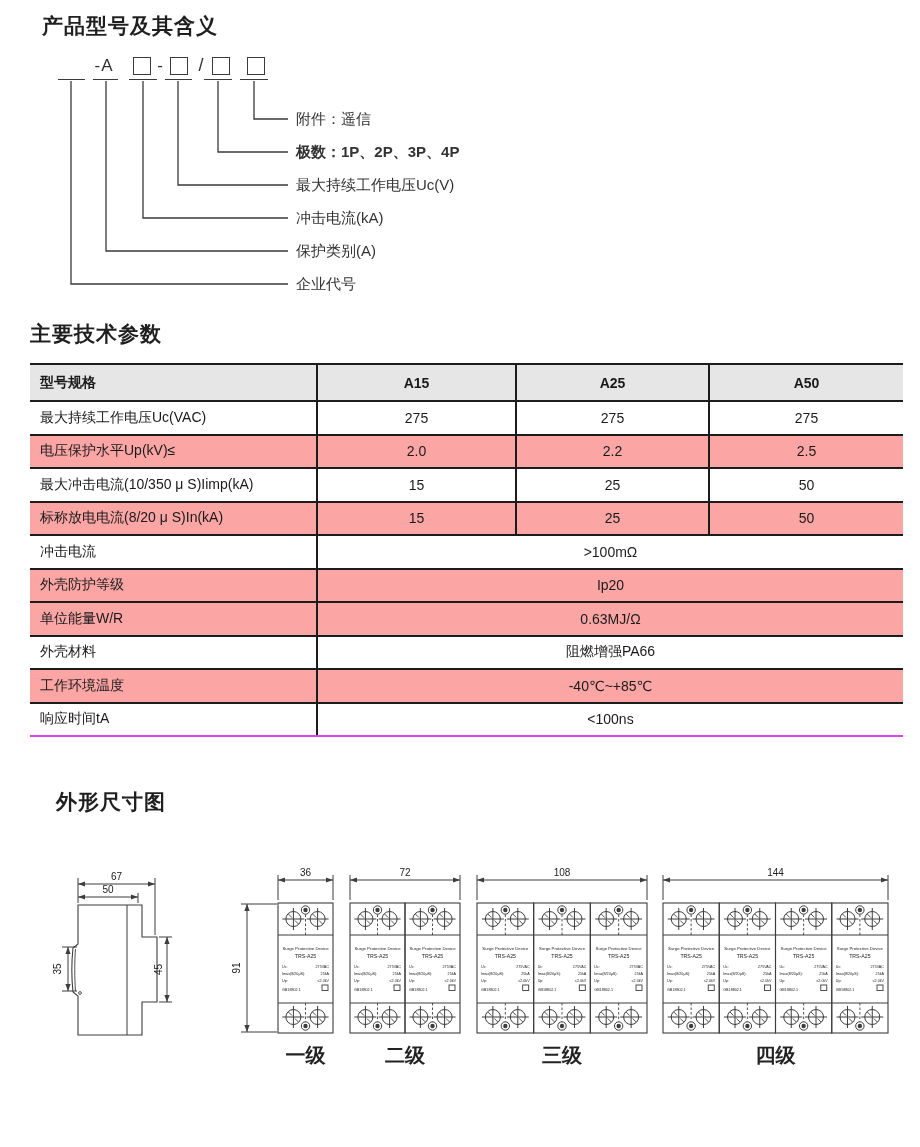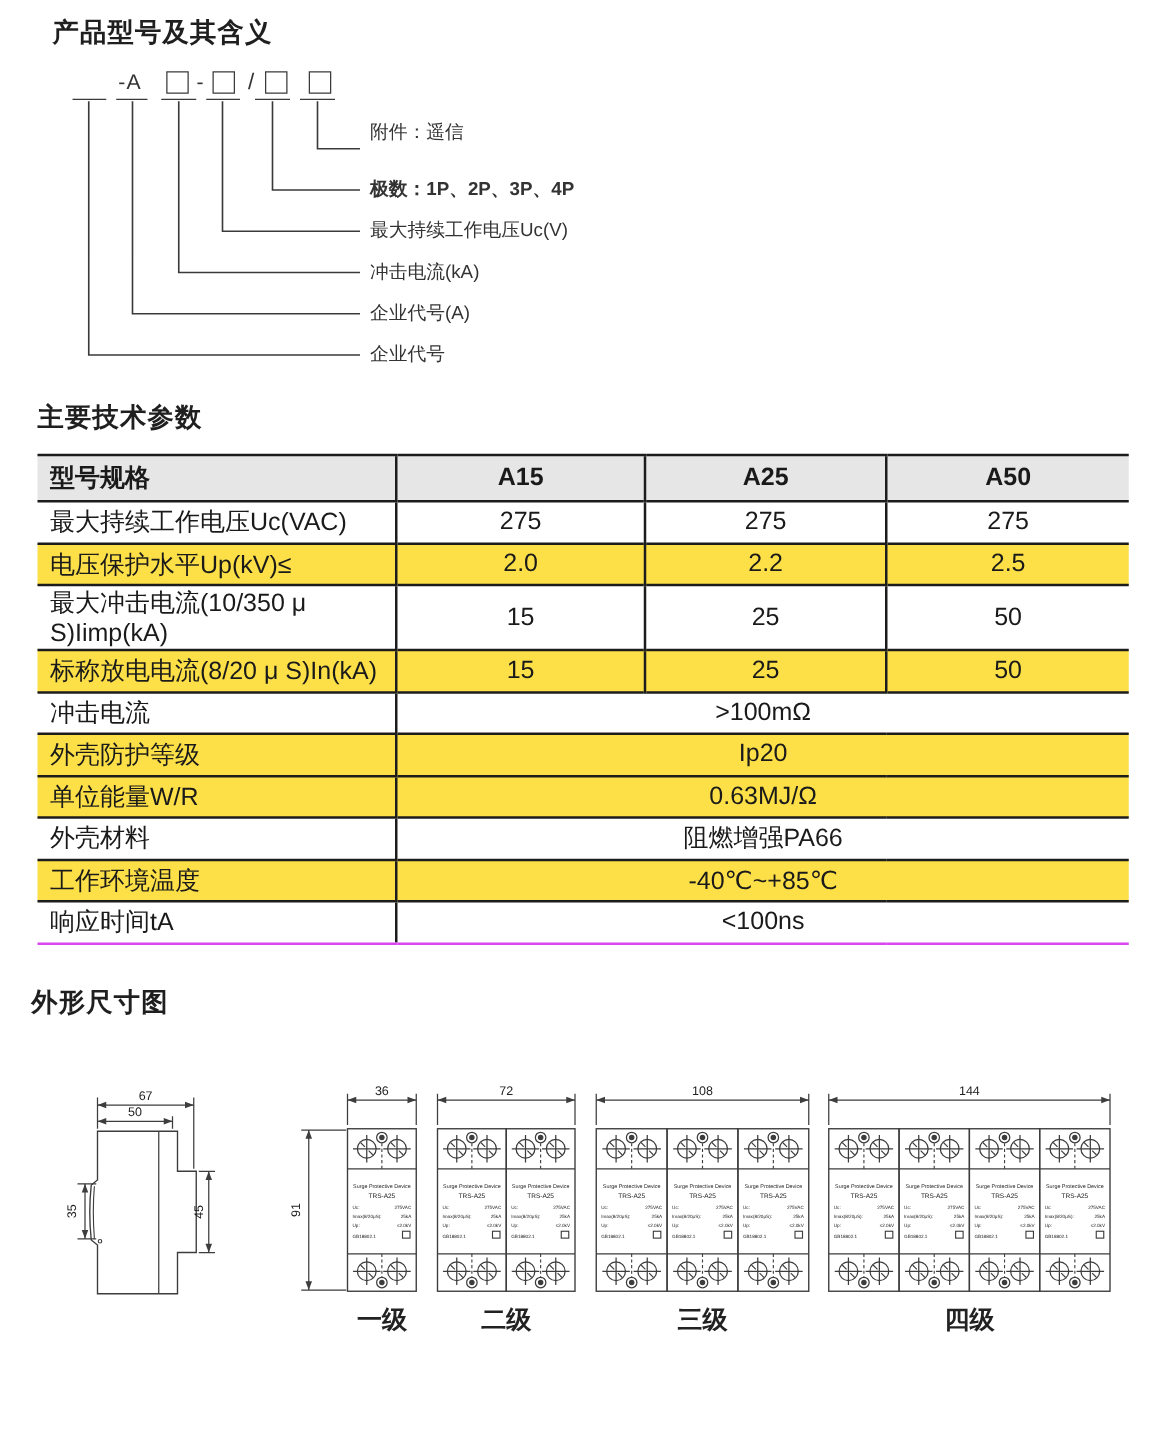--- a/index.html
+++ b/index.html
@@ -10,27 +10,27 @@
   .sec-title{position:absolute;font-size:21px;font-weight:700;color:#1f1f1f;letter-spacing:1px;white-space:nowrap;}
   
   #model-diagram{position:absolute;left:0;top:0;width:920px;height:305px;}
   #model-diagram svg{position:absolute;left:0;top:0;}
   .code-box{position:absolute;width:16px;height:16px;border:1.6px solid #3a3a3a;background:#fff;}
   .code-text{position:absolute;font-size:17px;color:#333;text-align:center;white-space:nowrap;}
   .ul-seg{position:absolute;height:0;border-top:1.6px solid #3a3a3a;}
   .diag-label{position:absolute;left:296px;height:22px;line-height:22px;font-size:15px;color:#333;white-space:nowrap;}
   
   #spec-table{position:absolute;left:30px;top:363px;width:873px;border-collapse:collapse;table-layout:fixed;}
-  #spec-table th,#spec-table td{font-size:20px;padding:0;border-top:2px solid #1c1c1c;}
+  #spec-table th,#spec-table td{font-size:14px;padding:0;border-top:2px solid #1c1c1c;}
   #spec-table tr.last td{border-bottom:2px solid #d946ef;}
   #spec-table th{height:35px;font-weight:700;background:#e6e6e6;}
   #spec-table td{height:31.5px;}
   #spec-table .rowlabel{text-align:left;padding-left:10px;}
   #spec-table .val{text-align:center;border-left:2px solid #1c1c1c;}
-  #spec-table tr.shade td{background:#fde047;}
+  #spec-table tr.shade td{background:#fca5a5;}
   
   #drawings{position:absolute;left:0;top:860px;}
   svg text{fill:#222;}
 </style>
 </head>
 <body>
 
 <div class="sec-title" style="left:42px;top:12px;">产品型号及其含义</div>
 
 <div id="model-diagram">
@@ -44,25 +44,25 @@
     </svg>
   <span class="code-text" style="left:58px;top:57px;width:27px;"></span>
   <span class="code-text" style="left:90px;top:56px;width:28px;letter-spacing:1px;">-A</span>
   <span class="code-box" style="left:133px;top:57px;"></span>
   <span class="code-text" style="left:152px;top:56px;width:16px;">-</span>
   <span class="code-box" style="left:170px;top:57px;"></span>
   <span class="code-text" style="left:193px;top:55px;width:16px;font-size:18px;">/</span>
   <span class="code-box" style="left:212px;top:57px;"></span>
   <span class="code-box" style="left:247px;top:57px;"></span>
   <div id="diagram-labels">
-      <div class="diag-label" style="top: 95px;">附件：遥信</div>
+      <div class="diag-label" style="top: 108px;">附件：遥信</div>
       <div class="diag-label" style="top: 141px; font-weight: bold;">极数：1P、2P、3P、4P</div>
       <div class="diag-label" style="top: 174px;">最大持续工作电压Uc(V)</div>
       <div class="diag-label" style="top: 207px;">冲击电流(kA)</div>
-      <div class="diag-label" style="top: 240px;">企业代号(A)</div>
+      <div class="diag-label" style="top: 240px;">保护类别(A)</div>
       <div class="diag-label" style="top: 273px;">企业代号</div>
     </div>
 <div class="ul-seg" style="left: 58px; width: 27px; top: 79px;"></div>
     <div class="ul-seg" style="left: 93px; width: 25px; top: 79px;"></div>
     <div class="ul-seg" style="left: 129px; width: 28px; top: 79px;"></div>
     <div class="ul-seg" style="left: 165px; width: 27px; top: 79px;"></div>
     <div class="ul-seg" style="left: 204px; width: 28px; top: 79px;"></div>
     <div class="ul-seg" style="left: 240px; width: 28px; top: 79px;"></div>
   </div>
 
@@ -128,21 +128,21 @@
         <td class="rowlabel">工作环境温度</td>
         <td class="val" colspan="3">-40℃~+85℃</td>
       </tr>
       <tr class=" last">
         <td class="rowlabel">响应时间tA</td>
         <td class="val" colspan="3">&lt;100ns</td>
       </tr>
     </tbody>
 </table>
 
-<div class="sec-title" style="left:25px;top:788px;font-family:Liberation Serif, serif;">外形尺寸图</div>
+<div class="sec-title" style="left:56px;top:788px;font-family:Liberation Serif, serif;">外形尺寸图</div>
 
 <svg id="drawings" width="920" height="287" viewBox="0 0 920 287">
     <g>
       <path d="M78,45 L142,45 L142,77 L157,77 L157,142 L142,142 L142,175 L78,175 L78,136 L73,132 C71.5,118 71.5,102 73,88 L78,84 Z" fill="none" stroke="#3d3d3d" stroke-width="1.1"></path>
       <line x1="127" y1="45" x2="127" y2="175" stroke="#3d3d3d" stroke-width="1"></line>
       <path d="M75.5,131 C74.5,118 74.5,101 75.5,89" fill="none" stroke="#3d3d3d" stroke-width="0.9"></path>
       <circle cx="80" cy="133" r="1.4" fill="none" stroke="#3d3d3d" stroke-width="0.9"></circle>
       <line x1="78" y1="43" x2="78" y2="18" stroke="#3d3d3d" stroke-width="1"></line>
       <line x1="155" y1="75" x2="155" y2="18" stroke="#3d3d3d" stroke-width="1"></line>
       <line x1="138" y1="43" x2="138" y2="33" stroke="#3d3d3d" stroke-width="1"></line>

